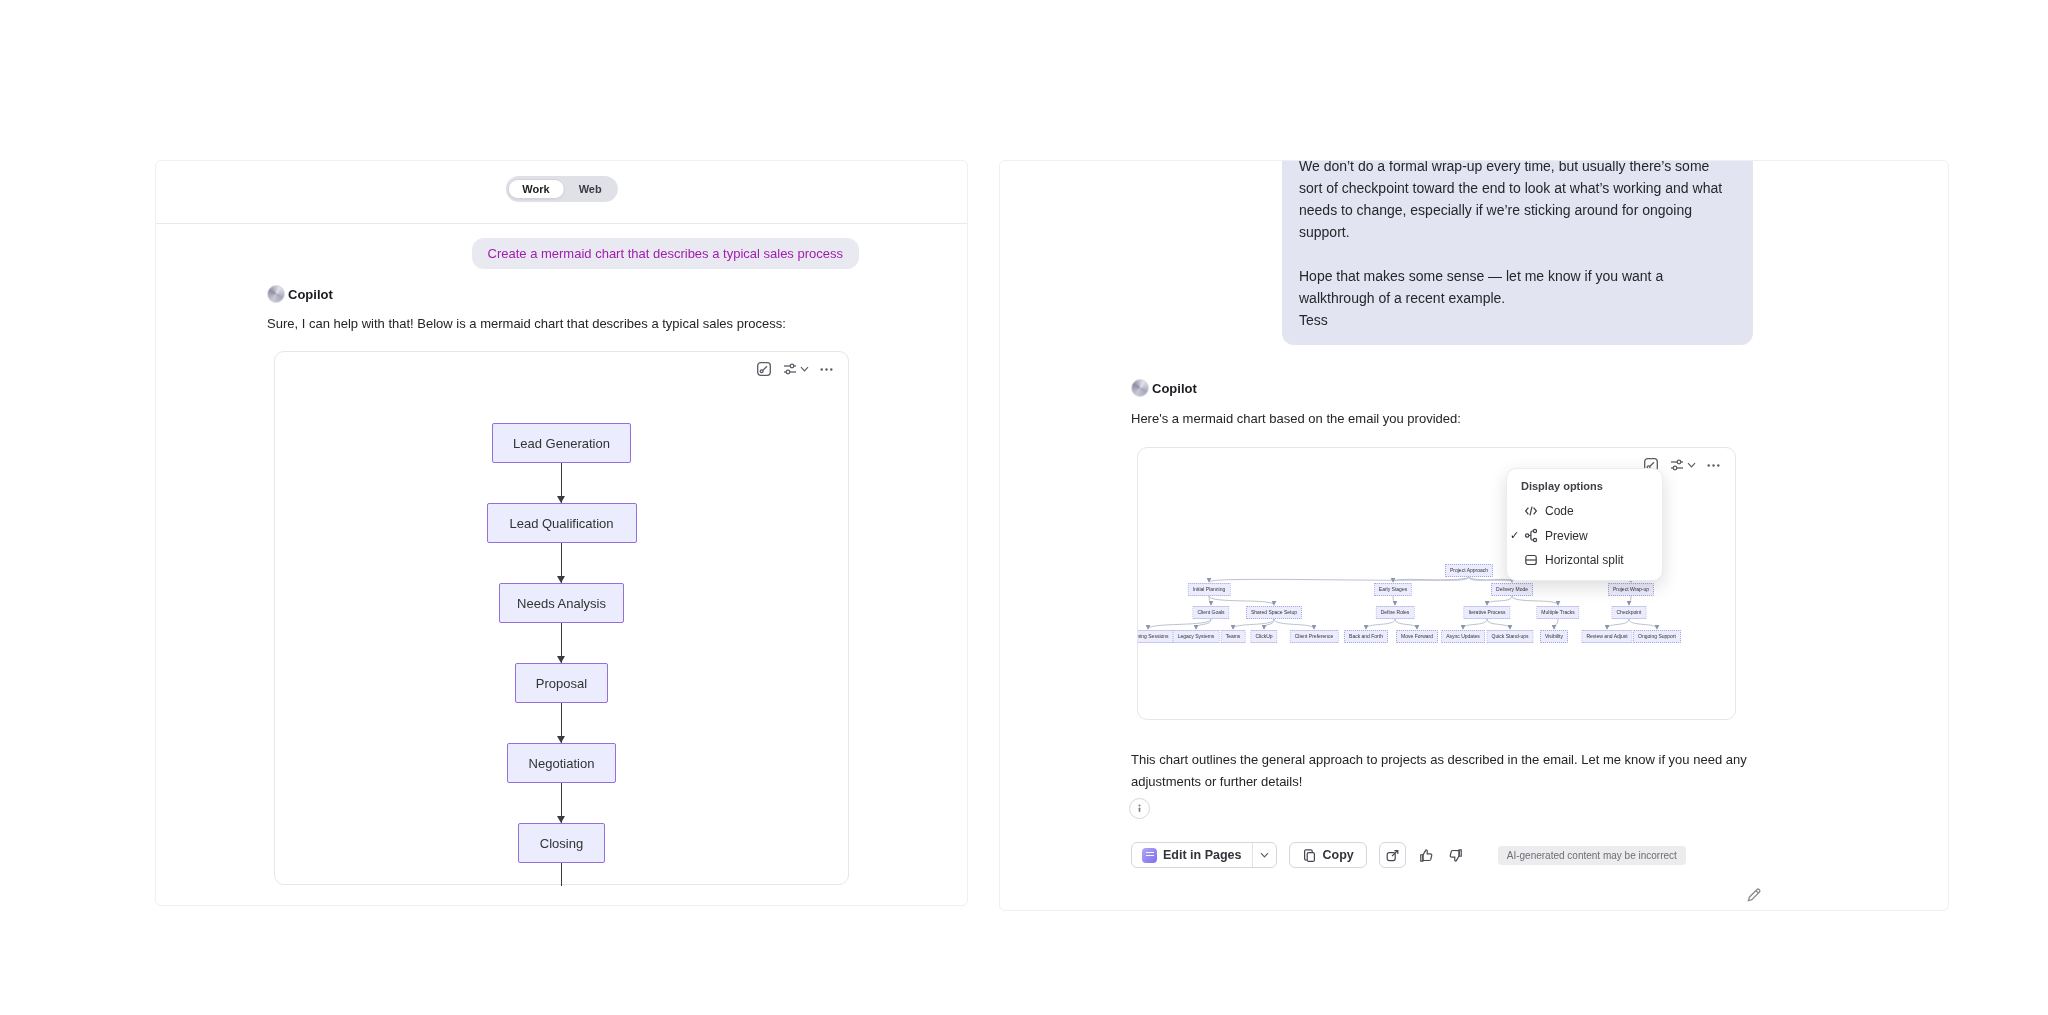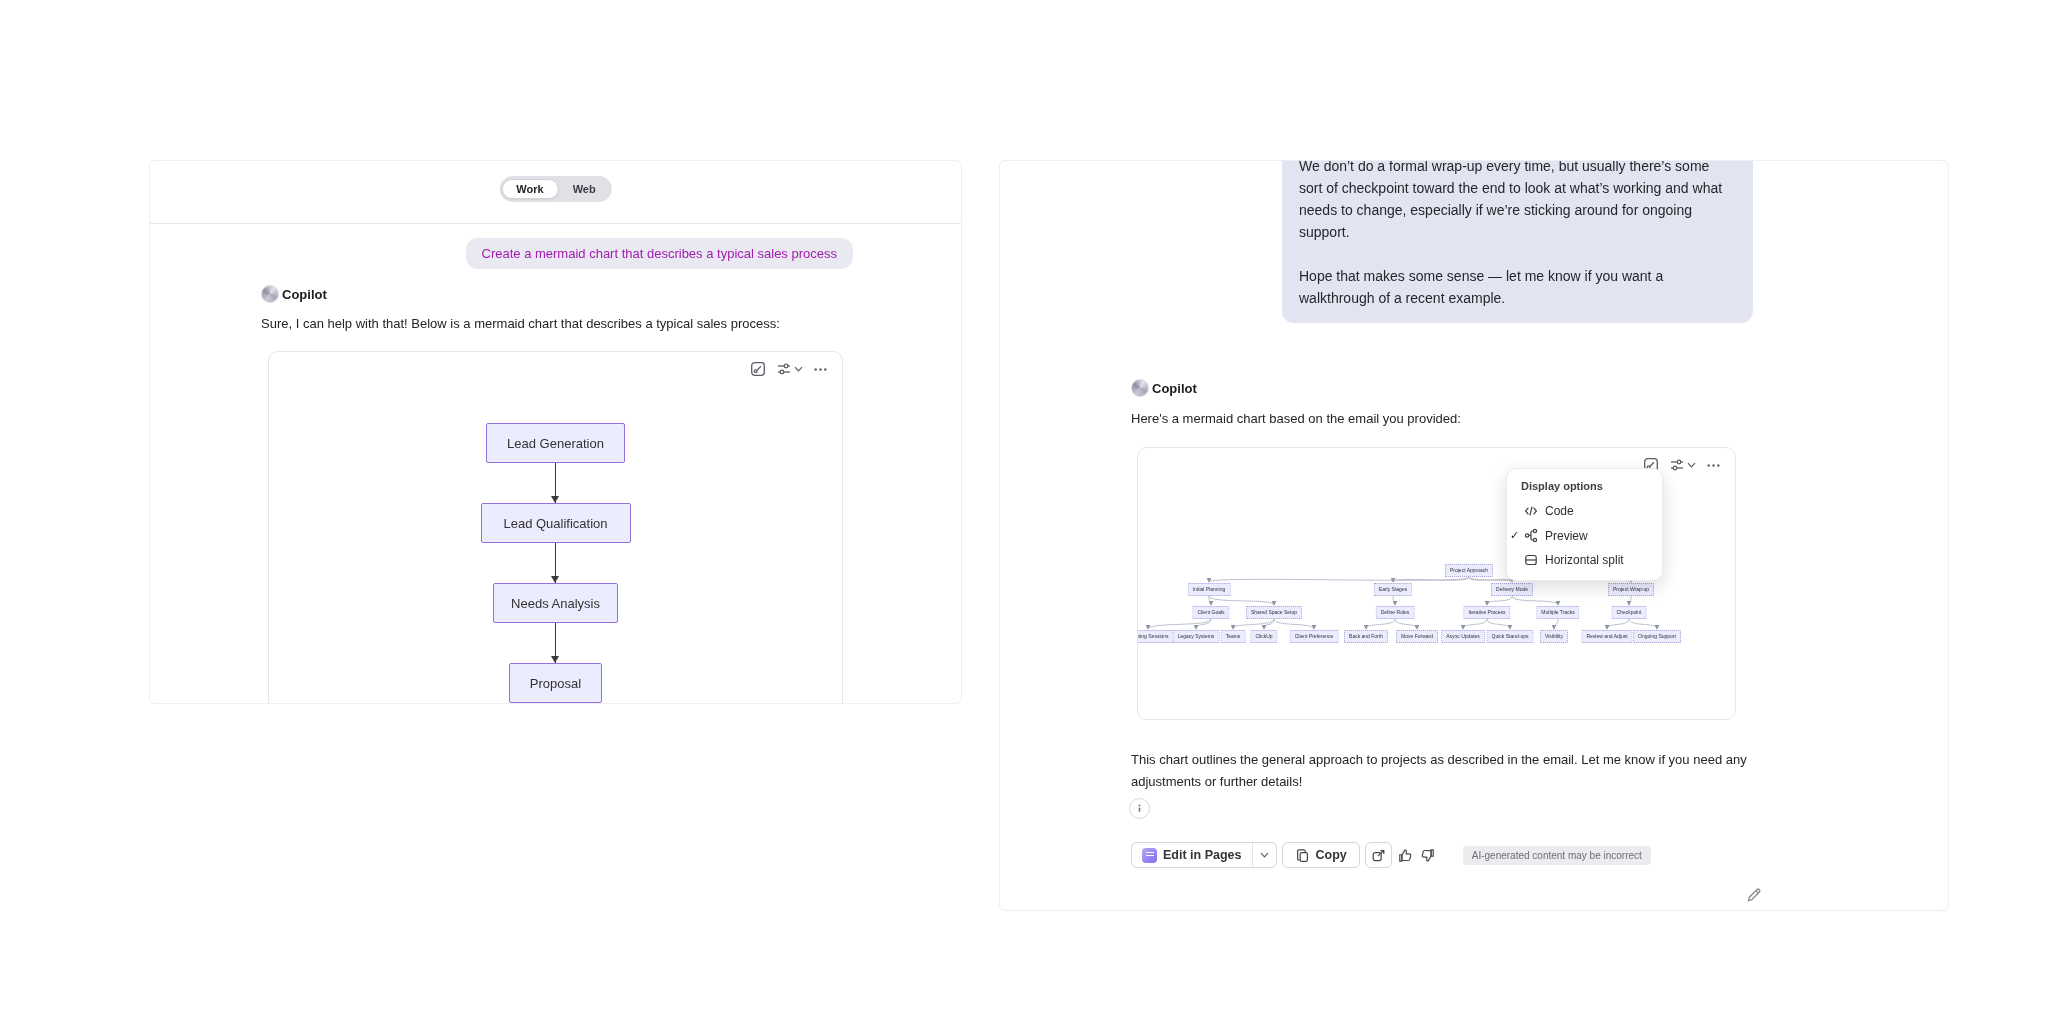--- a/index.html
+++ b/index.html
@@ -7,21 +7,21 @@
     font-family: "Liberation Sans", "DejaVu Sans", sans-serif;
     background: #ffffff;
     width: 2048px; height: 1015px;
     color: #242429;
   }
   .canvas { position: relative; width: 2048px; height: 1015px; overflow: hidden; background: #fff; }
   .panel {
     position: absolute; background: #fff;
     border: 1px solid #efeff2; border-radius: 6px; overflow: hidden;
   }
-  .panel.left  { left: 149px; top: 160px; width: 813px; height: 544px; }
+  .panel.left  { left: 155px; top: 160px; width: 813px; height: 746px; }
   .panel.right { left: 999px; top: 160px; width: 950px; height: 751px; }
 
   
   .toggle {
     position: absolute; top: 15px; left: 50%; transform: translateX(-50%);
     display: flex; align-items: center;
     background: #e0e0e7; border-radius: 14px; padding: 2px; height: 26px;
   }
   .toggle .tab {
     font-family: inherit; font-size: 11px; border: none; background: transparent;
@@ -107,21 +107,21 @@
   .menu-item .check { width: 14px; font-size: 11px; color: #1f1f24; flex: none; }
   .menu-item .mi-icon { width: 19px; display: flex; align-items: center; flex: none; color: #3f3f46; }
   .menu-item .mi-label { margin-left: 2px; }
 
   
   .info-btn {
     position: absolute; top: 637px; left: 129px; width: 21px; height: 21px;
     border: 1px solid #d6d6dc; border-radius: 50%; background: #fff;
     display: flex; align-items: center; justify-content: center; color: #76767d; cursor: pointer;
   }
-  .actions { position: absolute; top: 681px; left: 131px; display: flex; align-items: center; gap: 5px; }
+  .actions { position: absolute; top: 681px; left: 131px; display: flex; align-items: center; gap: 12px; }
   .btn {
     height: 26px; background: #fff; border: 1px solid #d6d6dc; border-radius: 6px;
     display: flex; align-items: center; font-size: 12.5px; font-weight: 700; color: #33333a;
     font-family: inherit; cursor: pointer; padding: 0;
   }
   .btn .seg-main { display: flex; align-items: center; gap: 6px; padding: 0 10px; height: 100%; }
   .btn .seg-chev { border-left: 1px solid #e2e2e8; padding: 0 7px; height: 100%; display: flex; align-items: center; color: #5c5c66; }
   .btn.simple { padding: 0 12px; gap: 6px; }
   .btn.icon-only { width: 27px; justify-content: center; }
   .pages-ic { width: 15px; height: 15px; border-radius: 4px; background: linear-gradient(135deg, #b2a6f5, #7f6ff0); position: relative; flex: none; }
@@ -203,20 +203,21 @@
         <div class="flow-arrow no-head"></div>
       </div>
     </div>
   </section>
 
   <section class="panel right">
 
     <div class="bubble-email">
       <p>We don’t do a formal wrap-up every time, but usually there’s some sort of checkpoint toward the end to look at what’s working and what needs to change, especially if we’re sticking around for ongoing support.</p>
       <p class="mt">Hope that makes some sense — let me know if you want a walkthrough of a recent example.</p>
+      <p>Tess</p>
     </div>
 
     <div class="copilot-row">
       <span class="avatar"></span>
       <span class="copilot-name">Copilot</span>
     </div>
 
     <p class="msg intro">Here's a mermaid chart based on the email you provided:</p>
 
     <div class="chart-card">

